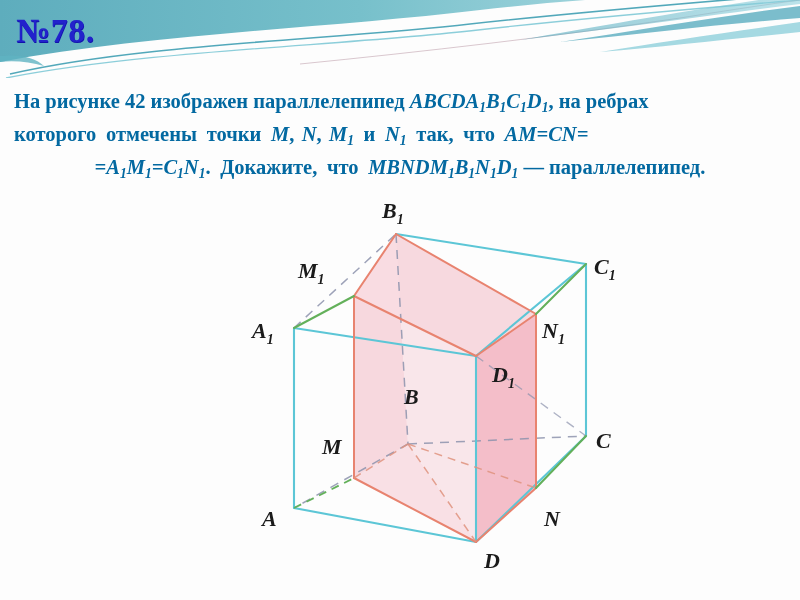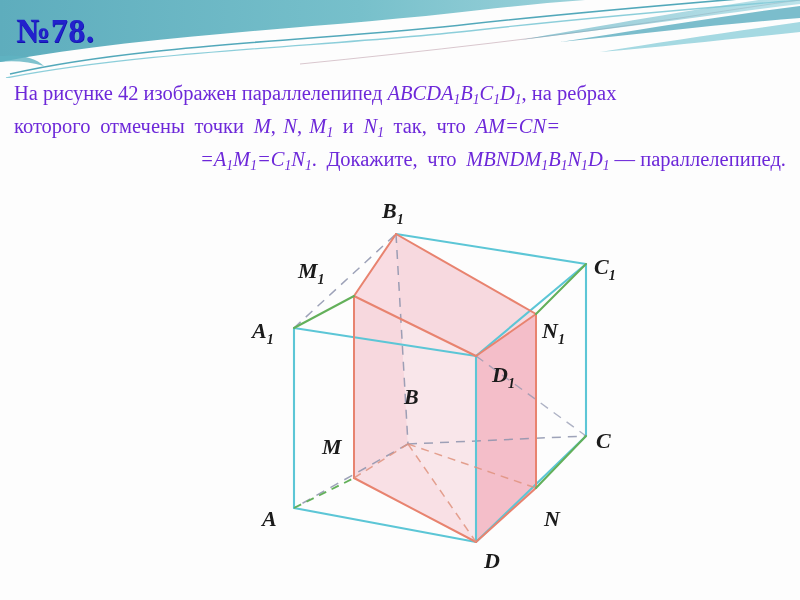--- a/index.html
+++ b/index.html
@@ -35,32 +35,33 @@
     letter-spacing:0.5px;
     color:#2222cc;
     text-shadow:0.5px 0.5px 0 #1111aa;
     z-index:6;
     white-space:nowrap;
   }
 
   
   #statement {
     position:absolute;
-    left:14px; top:80px;
+    left:14px; top:88px;
     width:772px;
     font-family:"Liberation Serif", serif;
     font-size:20.5px;
     line-height:27px;
-    color:#6d28d9;
+    color:#0369a1;
     z-index:5;
+    font-weight:bold;
   }
   #statement .ln { display:block; white-space:nowrap; }
   #statement .l1 { text-align:left; }
   #statement .l2 { text-align:justify; }
-  #statement .l3 { text-align:right; }
+  #statement .l3 { text-align:center; }
   .mi { font-style:italic; font-family:"Liberation Serif", serif; }
   .sub { font-size:0.66em; vertical-align:-0.28em; font-style:italic; }
   .sp2 { letter-spacing:2.2px; }
   .sp4 { letter-spacing:4.5px; }
 
   
   #figure {
     position:absolute;
     left:238px; top:186px;
     width:400px; height:382px;

